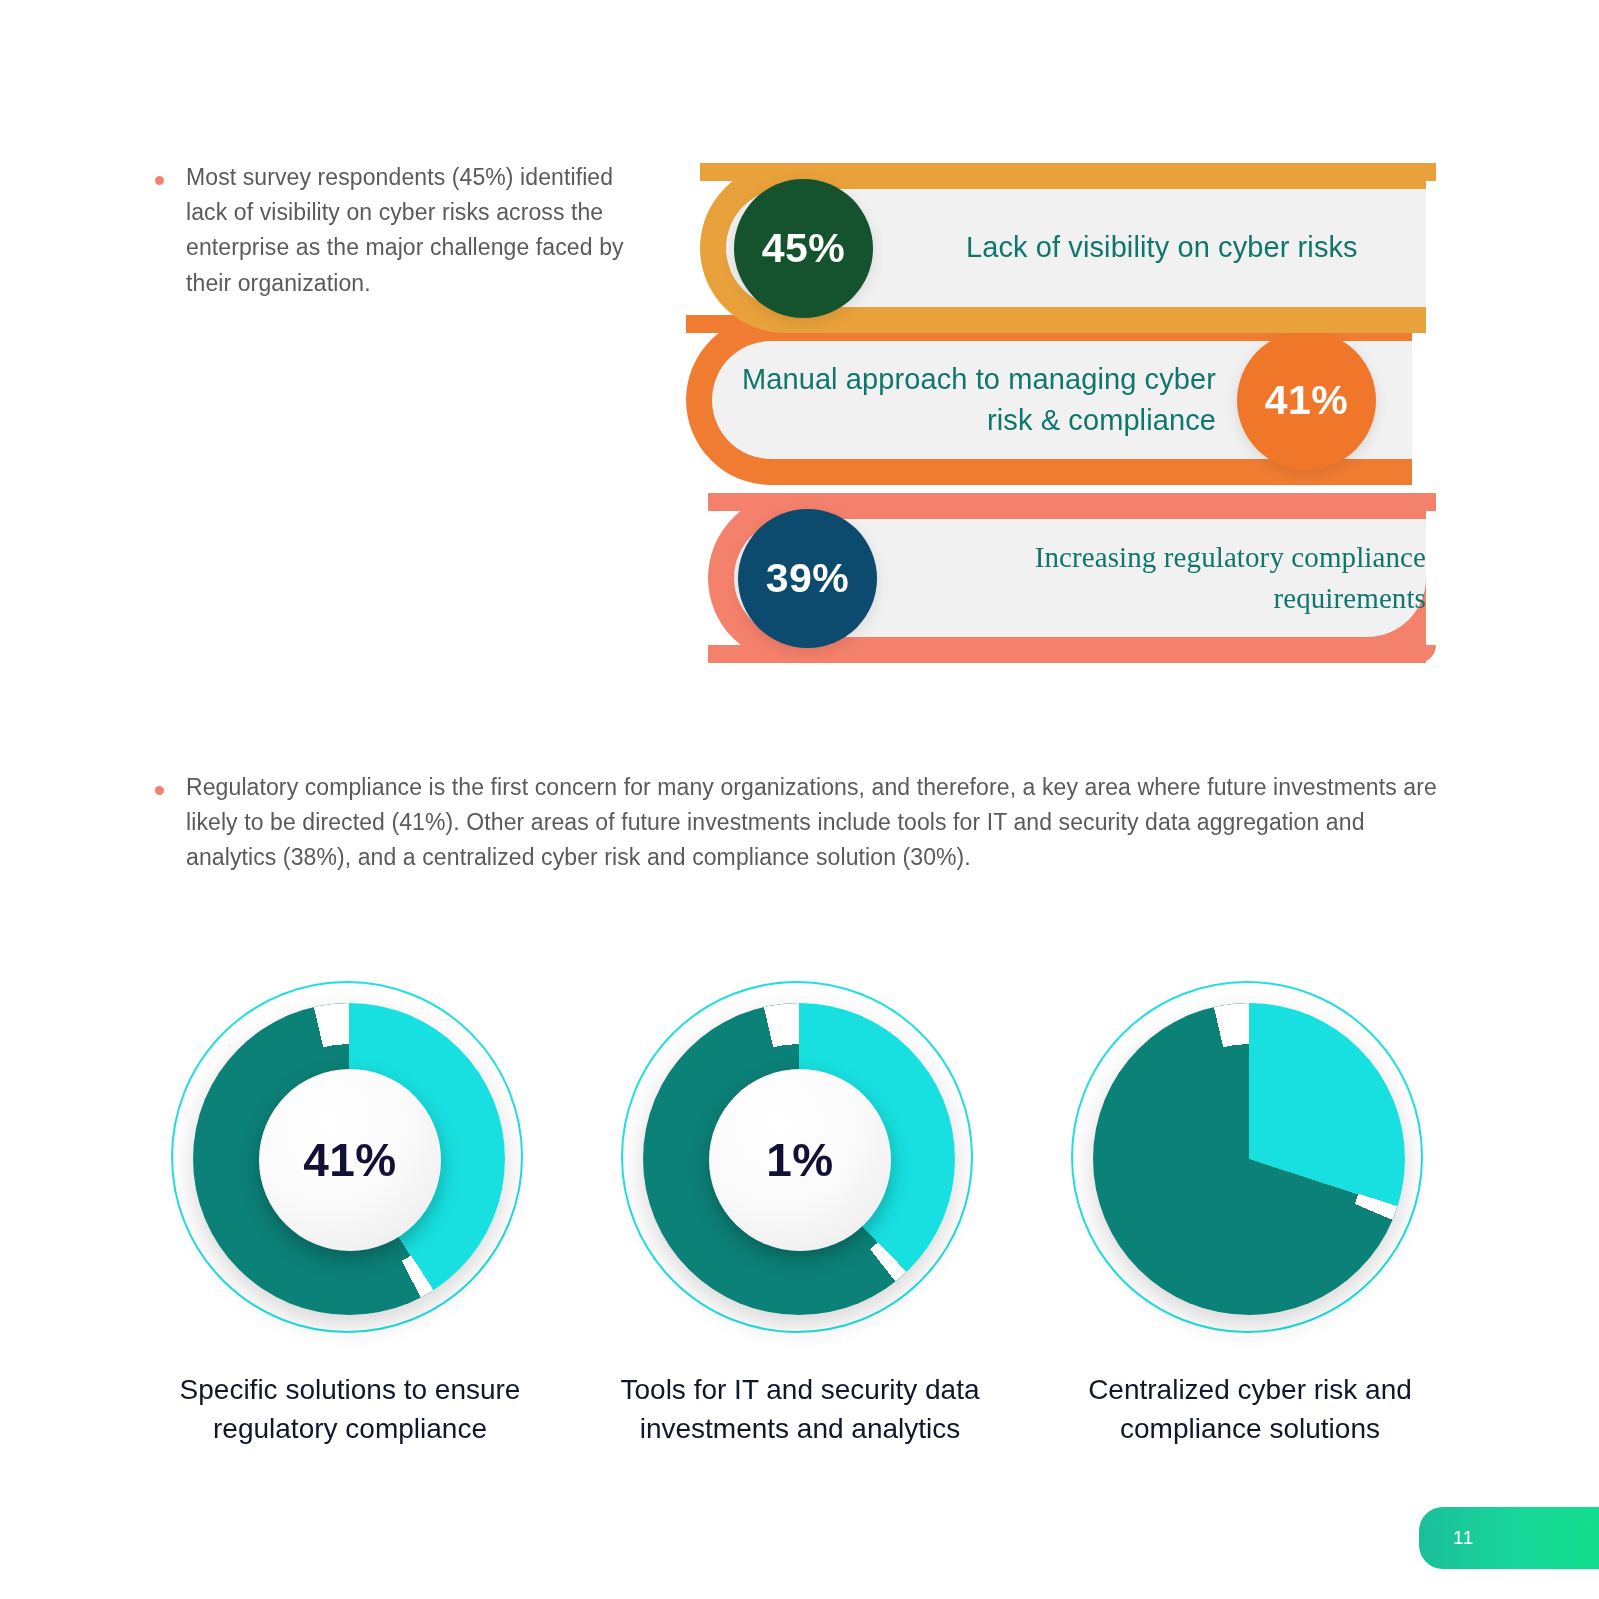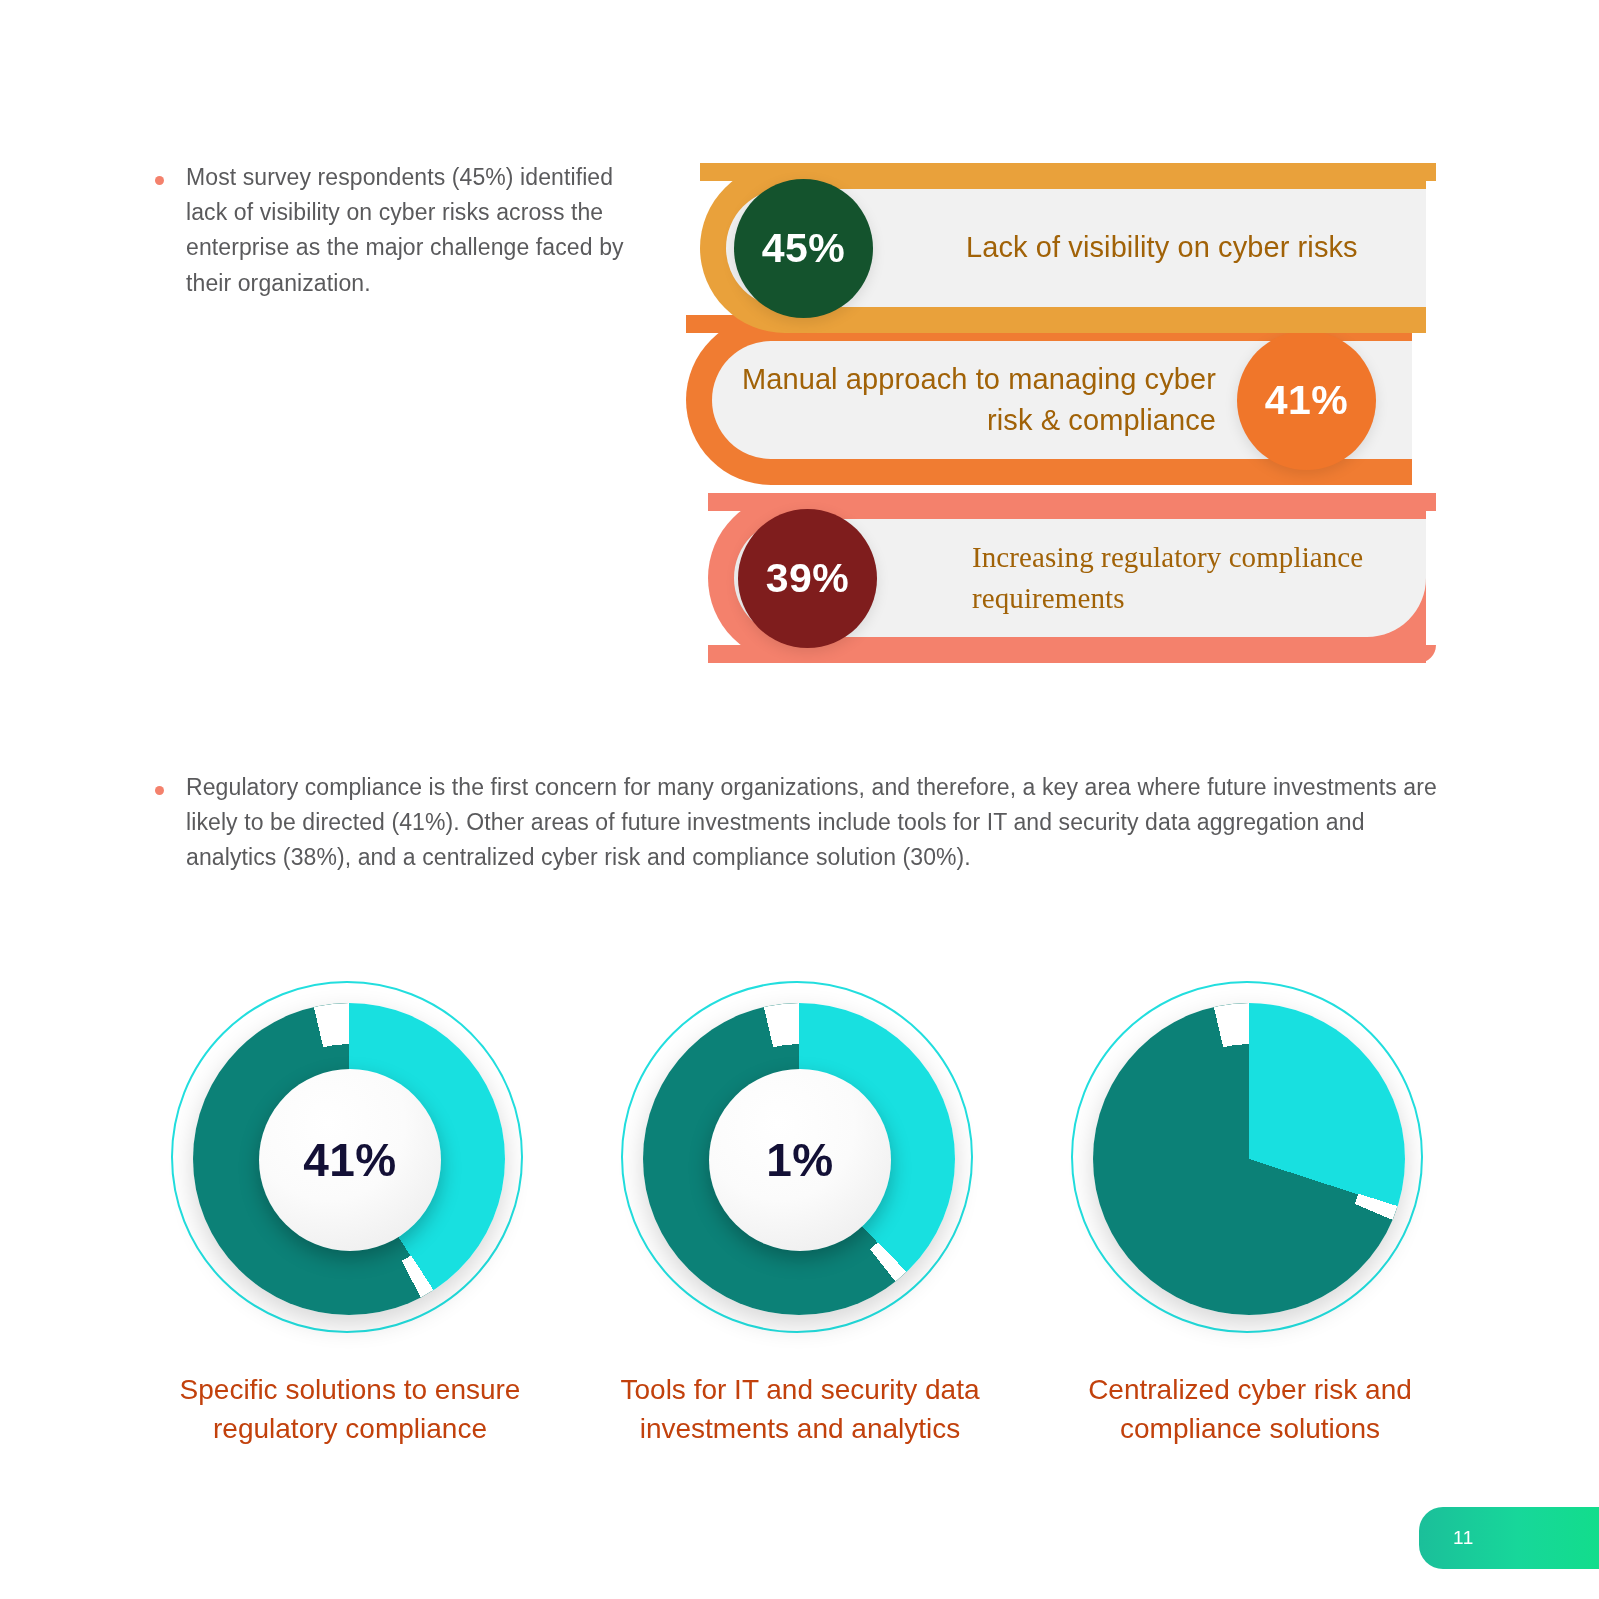--- a/index.html
+++ b/index.html
@@ -85,22 +85,23 @@
     left: 26px;
     right: 0;
     background: #f1f1f1;
     border-radius: 60px 0 0 60px;
     display: flex;
     align-items: center;
   }
   .bar-label {
     font-size: 29px;
     line-height: 1.42;
-    color: #a16207;
+    color: #0f766e;
     letter-spacing: 0.1px;
+    text-align: right;
   }
   .bar-badge {
     position: absolute;
     width: 139px;
     height: 139px;
     border-radius: 50%;
     display: flex;
     align-items: center;
     justify-content: center;
     color: #ffffff;
@@ -250,21 +251,21 @@
     font-size: 46px;
     font-weight: 700;
     color: #131036;
     letter-spacing: 0.5px;
   }
   .donut-caption {
     margin-top: 26px;
     text-align: center;
     font-size: 28px;
     line-height: 1.38;
-    color: #c2410c;
+    color: #0f172a;
   }
 
   
   #page-badge {
     position: absolute;
     right: 0;
     bottom: 30px;
     width: 180px;
     height: 62px;
     border-radius: 24px 0 0 24px;
@@ -304,21 +305,21 @@
       <span class="bar-label">Manual approach to managing cyber risk &amp; compliance</span>
     </div>
     <div class="bar-badge" style="background: rgb(240, 118, 42);">41%</div>
   </div>
 
   <div class="stat-bar" id="stat-bar-3">
     <div class="bar-outline" style="background: rgb(244, 129, 108);"></div>
     <div class="bar-panel">
       <span class="bar-label">Increasing regulatory compliance requirements</span>
     </div>
-    <div class="bar-badge" style="background: #7f1d1d;">39%</div>
+    <div class="bar-badge" style="background: #0c4a6e;">39%</div>
   </div>
 
 </div>
 
 <div class="bullet-block" id="bullet-two">
   <span class="bullet-dot"></span>
   <span class="bullet-text">Regulatory compliance is the first concern for many organizations, and therefore, a key area where future investments are likely to be directed (41%). Other areas of future investments include tools for IT and security data aggregation and analytics (38%), and a centralized cyber risk and compliance solution (30%).</span>
 </div>
 
 <div id="donuts">

